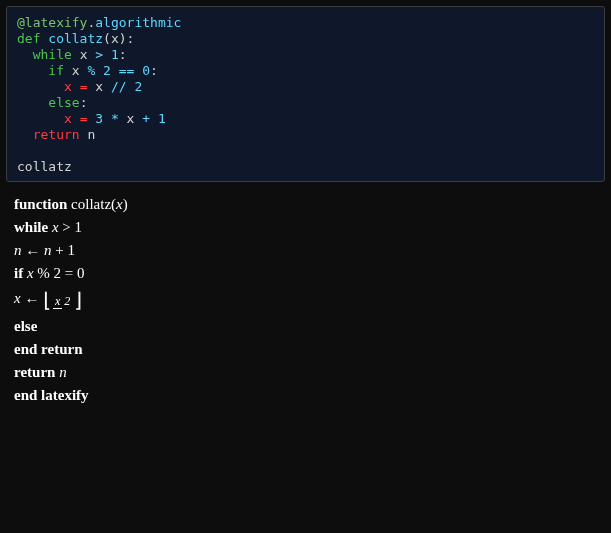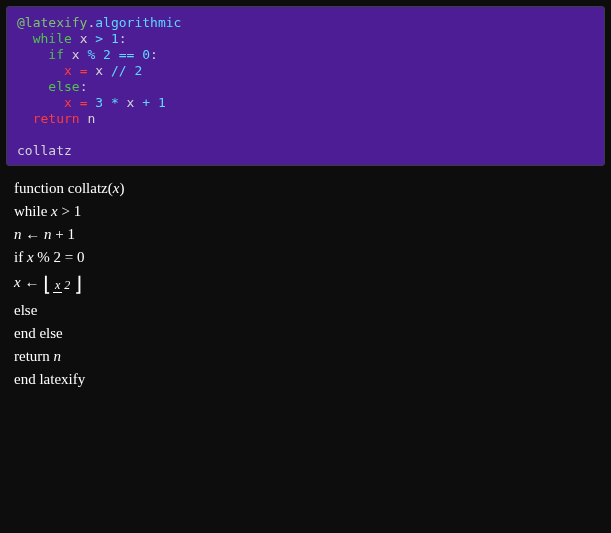--- a/index.html
+++ b/index.html
@@ -1,60 +1,61 @@
 <!DOCTYPE html>
 <html><head>
 <meta charset="utf-8">
 <style>
 html,body{margin:0;padding:0;background:#0d0d0d;width:611px;height:533px;overflow:hidden;font-family:ui-monospace,Menlo,Consolas,monospace}
-.code-cell{background:#4c1d95;border:1px solid #3a3d41;border-radius:3px;margin:6px 6px 0 6px;padding:8px 10px 6px 10px;font-size:13px;line-height:16px;color:#d4d4d4}
+.code-cell{background:#0f172a;border:1px solid #3a3d41;border-radius:3px;margin:6px 6px 0 6px;padding:8px 10px 6px 10px;font-size:13px;line-height:16px;color:#d4d4d4}
 .code-line{white-space:pre}
 .tok-decor{color:#7cc36e}
 .tok-dot{color:#d4d4d4}
 .tok-attr{color:#5fd7ff}
 .tok-kw{color:#4fc34f}
 .tok-fn{color:#5fd7ff}
 .tok-p{color:#d4d4d4}
 .tok-var{color:#d4d4d4}
 .tok-op{color:#5fd7ff}
 .tok-num{color:#5fd7ff}
 .tok-asn{color:#ff3b3b}
 .tok-ret{color:#ff3b3b}
 .tok-cond{color:#4fc34f}
 .algo{margin:14px 10px 0 14px;color:#fff;font-family:Georgia,'Times New Roman',serif;font-size:15px}
 .algo .line{margin:6px 0;white-space:nowrap}
-.kw{font-weight:400}
+.kw{font-weight:700}
 .it{font-style:italic;font-family:Georgia,serif}
 .i1{margin-left:22px}
 .i2{margin-left:44px}
 .i3{margin-left:66px}
 .floor{display:inline-block;vertical-align:middle}
 .floor .lb,.floor .rb{font-size:20px;vertical-align:-3px}
 .frac{display:inline-block;vertical-align:middle;text-align:left;font-style:italic;font-size:12px;line-height:12px;margin:0 2px}
 .frac .num{border-bottom:1px solid #fff;padding:0 2px}
 .frac .den{padding:0 2px}
 </style>
 </head>
 <body>
 
 <div class="code-cell">
 <div class="code-line"><span class="tok-decor">@</span><span class="tok-decor">latexify</span><span class="tok-dot">.</span><span class="tok-attr">algorithmic</span></div>
+<div class="code-line"><span class="tok-kw">def</span> <span class="tok-fn">collatz</span><span class="tok-p">(</span><span class="tok-var">x</span><span class="tok-p">)</span><span class="tok-p">:</span></div>
 <div class="code-line">  <span class="tok-kw">while</span> <span class="tok-var">x</span> <span class="tok-op">&gt;</span> <span class="tok-num">1</span><span class="tok-p">:</span></div>
 <div class="code-line">    <span class="tok-kw">if</span> <span class="tok-var">x</span> <span class="tok-op">%</span> <span class="tok-num">2</span> <span class="tok-op">==</span> <span class="tok-num">0</span><span class="tok-p">:</span></div>
 <div class="code-line">      <span class="tok-asn">x</span> <span class="tok-asn">=</span> <span class="tok-var">x</span> <span class="tok-op">//</span> <span class="tok-num">2</span></div>
 <div class="code-line">    <span class="tok-cond">else</span><span class="tok-p">:</span></div>
 <div class="code-line">      <span class="tok-asn">x</span> <span class="tok-asn">=</span> <span class="tok-num">3</span> <span class="tok-op">*</span> <span class="tok-var">x</span> <span class="tok-op">+</span> <span class="tok-num">1</span></div>
 <div class="code-line">  <span class="tok-ret">return</span> <span class="tok-var">n</span></div>
 <div class="code-line"> </div>
 <div class="code-line"><span class="tok-var">collatz</span></div>
 </div>
 
 <div class="algo">
   <div class="line"><span class="kw">function</span> <span>collatz</span><span>(</span><span class="it">x</span><span>)</span></div>
   <div class="line i1"><span class="kw">while</span> <span class="it">x</span> <span>&gt;</span> <span>1</span></div>
   <div class="line i2"><span class="it">n</span> <span>←</span> <span class="it">n</span> <span>+</span> <span>1</span></div>
   <div class="line i2"><span class="kw">if</span> <span class="it">x</span> <span>%</span> <span>2</span> <span>=</span> <span>0</span></div>
   <div class="line i3"><span class="it">x</span> <span>←</span> <span class="floor"><span class="lb">⌊</span><span class="frac"><span class="num">x</span><span class="den">2</span></span><span class="rb">⌋</span></span></div>
   <div class="line i2"><span class="kw">else</span></div>
-  <div class="line i1"><span class="kw">end else</span></div>
+  <div class="line i1"><span class="kw">end return</span></div>
   <div class="line i1"><span class="kw">return</span> <span class="it">n</span></div>
   <div class="line"><span class="kw">end latexify</span></div>
 </div>
 
 </body></html>

